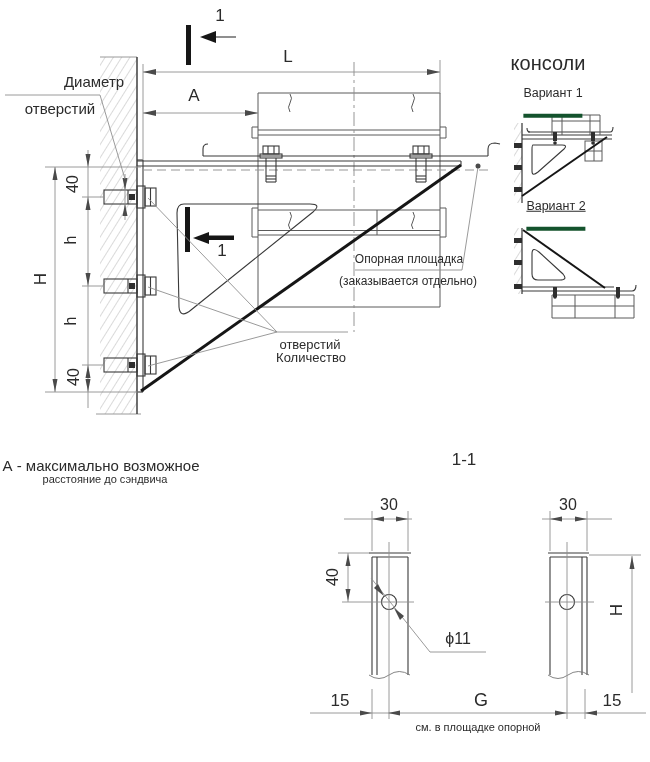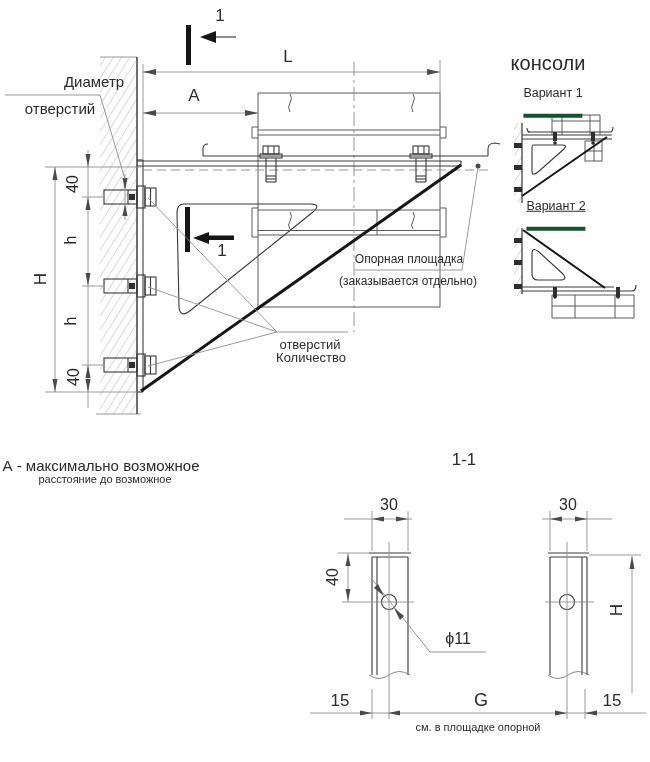--- a/index.html
+++ b/index.html
@@ -327,21 +327,21 @@
 <div class="t" style="left:408px;top:281px;font-size:12px;">(заказывается отдельно)</div>
 
 <div class="t" style="left:311px;top:321px;font-size:13px;margin-top:36px;">Количество</div>
 <div class="t" style="left:310px;top:344px;font-size:13px;">отверстий</div>
 
 <div class="t" style="left:548px;top:63px;font-size:20px;">консоли</div>
 <div class="t u" style="left:553px;top:102px;font-size:12.5px;">Вариант 1</div>
 <div class="t u" style="left:556px;top:215px;font-size:12.5px;text-decoration:underline;">Вариант 2</div>
 
 <div class="t" style="left:101px;top:465px;font-size:15px;">А - максимально возможное</div>
-<div class="t" style="left:105px;top:479px;font-size:11px;">расстояние до возможное</div>
+<div class="t" style="left:105px;top:479px;font-size:11px;">расстояние до сэндвича</div>
 
 <div class="t" style="left:464px;top:459px;font-size:17px;">1-1</div>
 
 <div class="t" style="left:389px;top:505px;font-size:16px;">30</div>
 <div class="t" style="left:568px;top:505px;font-size:16px;">30</div>
 <div class="t rot" style="left:333px;top:577px;font-size:16px;">40</div>
 <div class="t" style="left:458px;top:639px;font-size:16px;">ϕ11</div>
 <div class="t rot" style="left:616px;top:610px;font-size:17px;">Н</div>
 <div class="t" style="left:340px;top:700px;font-size:17px;">15</div>
 <div class="t" style="left:481px;top:700px;font-size:18px;">G</div>

